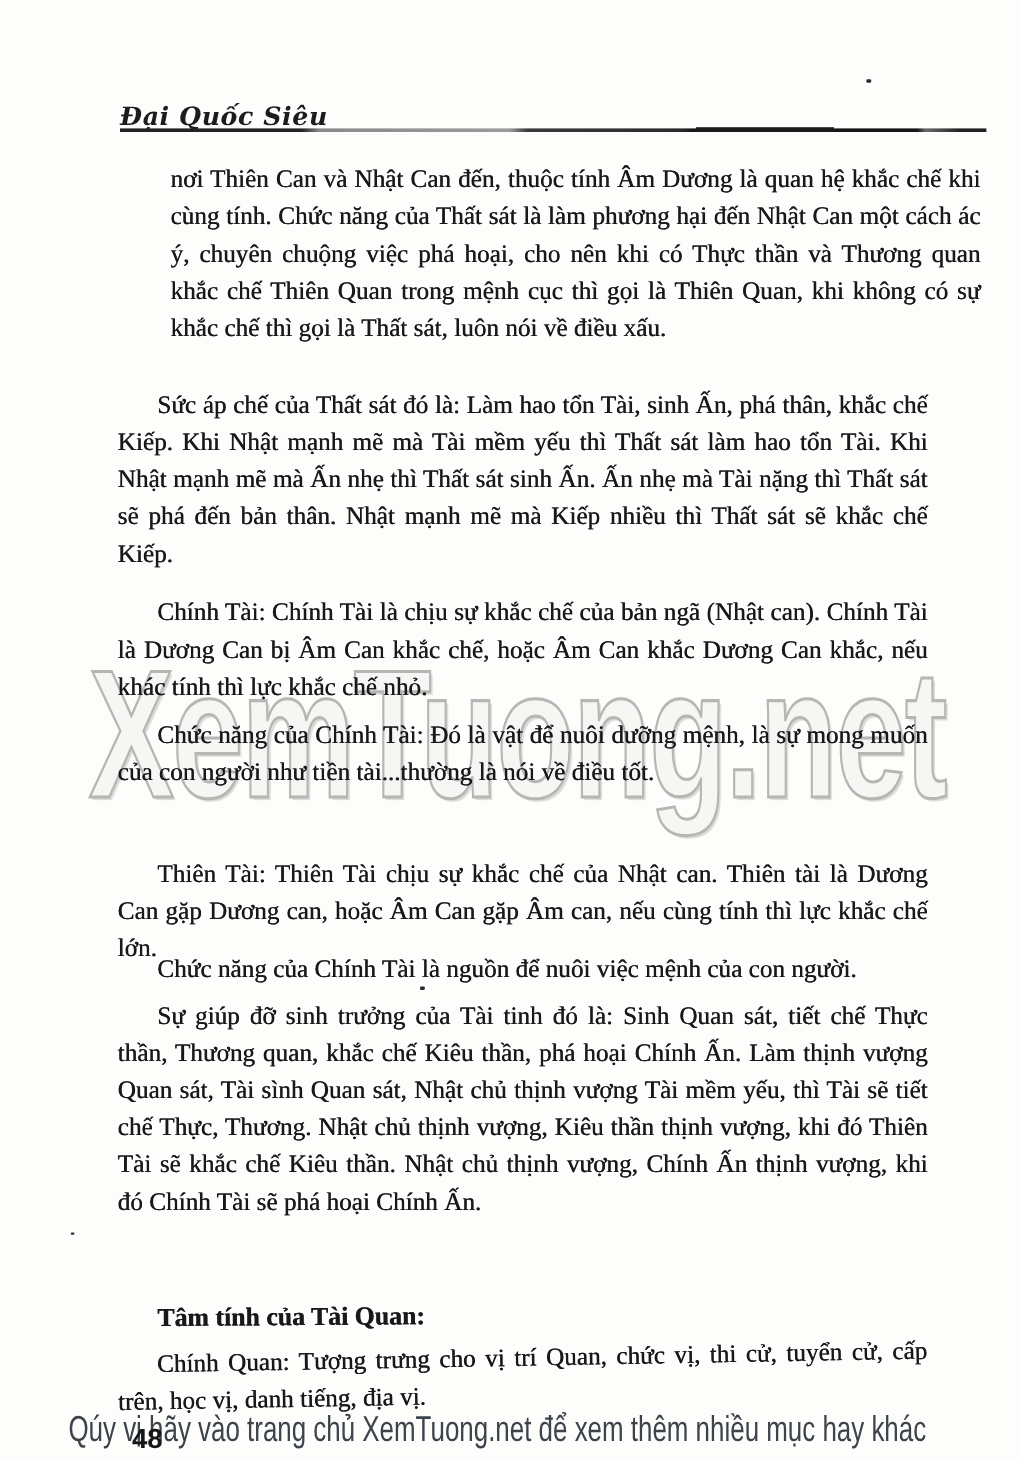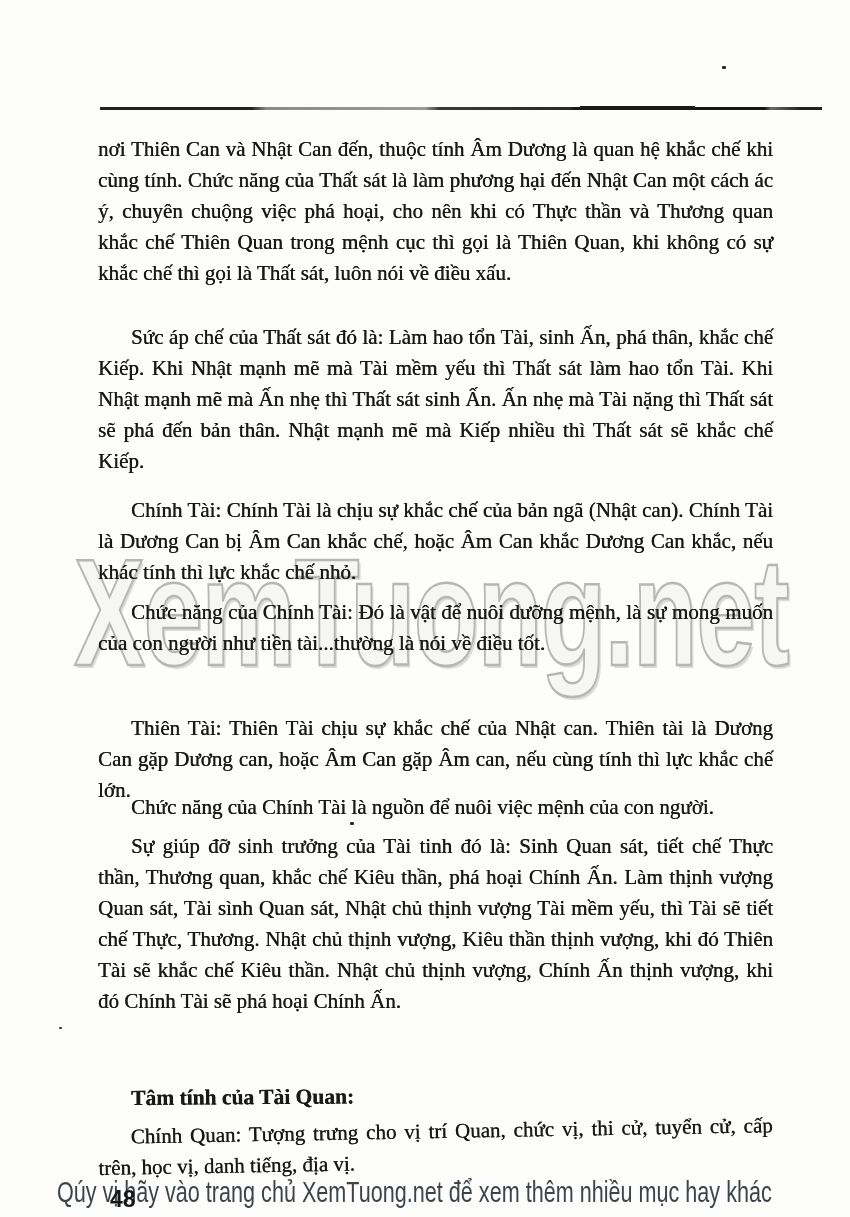--- a/index.html
+++ b/index.html
@@ -64,21 +64,21 @@
     margin:0;
     font-size:21px;
     line-height:31px;
     color:#191919;
     text-align:justify;
     text-shadow:0.35px 0 0 #1a1a1a;
     z-index:2;
   }
   .body-par{text-indent:33px;}
   .body-par.no-indent{text-indent:0;}
-  .p1{top:134px;}
+  .p1{top:134px;margin-left:44px;}
   .p2{top:322px;}
   .p3{top:495px;}
   .p4{top:597px;}
   .p5{top:713px;}
   .p6{top:792px;}
   .p7{top:831px;}
   .sect-head{
     top:1083px;
     left:131px;
     width:642px;
@@ -117,20 +117,21 @@
   .speck.s2{left:350px;top:822px;width:4px;height:3px;}
   .speck.s3{left:59px;top:1027px;width:3px;height:2px;}
 </style>
 </head>
 <body>
 
 <div class="page">
 
   <div class="watermark">XemTuong.net</div>
 
+  <div class="running-head">Đại Quốc Siêu</div>
   <div class="head-rule">
     <span class="blob"></span>
   </div>
 
   <span class="speck s1"></span>
   <span class="speck s2"></span>
   <span class="speck s3"></span>
 
   <main>
     <p class="body-par no-indent p1">nơi Thiên Can và Nhật Can đến, thuộc tính Âm Dương là quan hệ khắc chế khi cùng tính. Chức năng của Thất sát là làm phương hại đến Nhật Can một cách ác ý, chuyên chuộng việc phá hoại, cho nên khi có Thực thần và Thương quan khắc chế Thiên Quan trong mệnh cục thì gọi là Thiên Quan, khi không có sự khắc chế thì gọi là Thất sát, luôn nói về điều xấu.</p>

